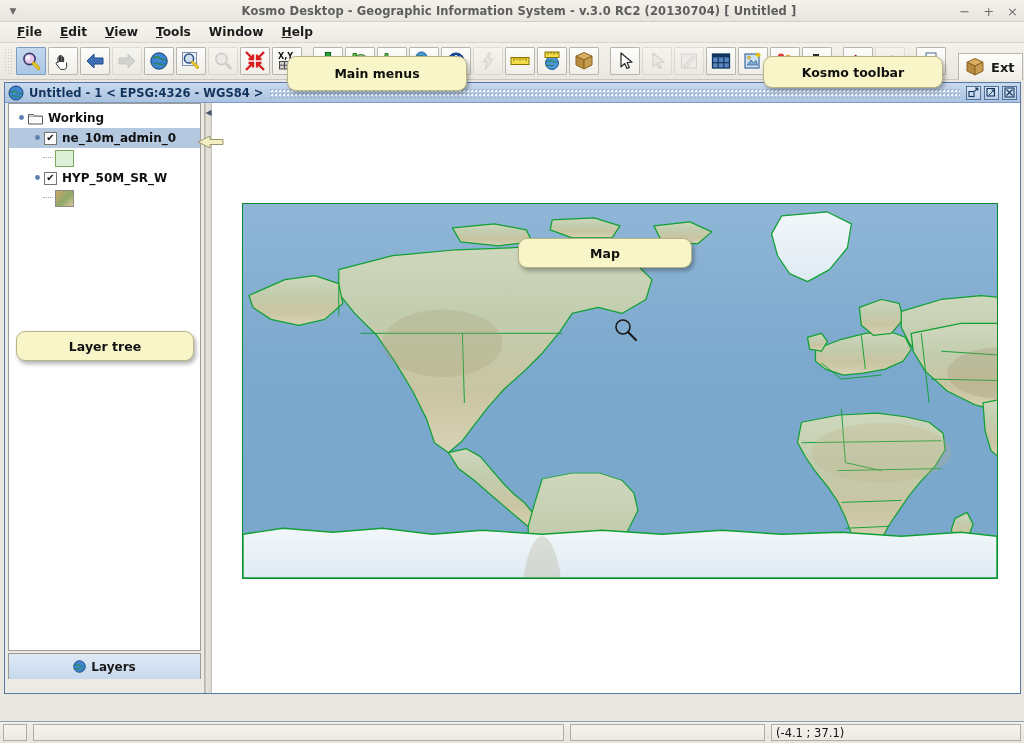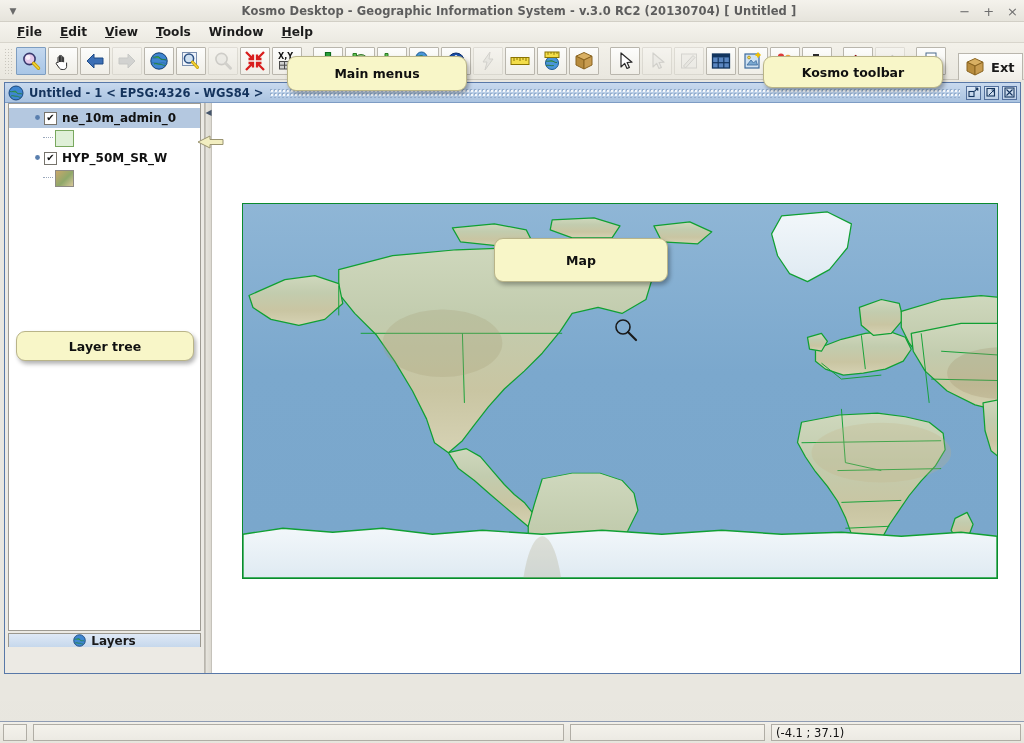--- a/index.html
+++ b/index.html
@@ -177,21 +177,21 @@
   .tlabel { font-size:12px; font-weight:bold; color:#111; white-space:nowrap; }
   .tlabel.plain { font-weight:bold; }
   .swrow { display:flex; align-items:center; height:20px; padding-left:46px; position:relative; }
   .sw { width:19px; height:17px; border:1px solid #8e8b84; }
   .sw.vec { background:#dff0d8; border-color:#79a85f; }
   .sw.ras { background: linear-gradient(135deg,#caa76a,#8fa86a 55%,#d8c79a); }
   .dash { position:absolute; left:34px; top:9px; width:10px; border-top:1px dotted #9aa8bc; }
 
   .tabstrip { flex:0 0 40px; display:flex; flex-direction:column; padding:0 3px 2px 3px; }
   .ptab {
-    height:14px; display:flex; align-items:center; justify-content:center; gap:5px;
+    height:26px; display:flex; align-items:center; justify-content:center; gap:5px;
     font-size:12px; font-weight:bold; color:#1a1a1a;
     border:1px solid #9b988f; border-bottom:none;
   }
   .ptab.sel { background: linear-gradient(#dfe9f6,#c6d8ec); }
   .ptab.unsel { background: linear-gradient(#f3f1ea,#e6e4dc); margin-right: 28px; border-bottom:1px solid #9b988f;}
 
   
   .splitter {
     width: 7px; flex:0 0 7px;
     background: linear-gradient(90deg,#e6e4dd,#dcd9d1);
@@ -209,21 +209,21 @@
     overflow:hidden;
   }
   .mapsvg { display:block; width:100%; height:100%; }
   .cursor-mag { position:absolute; left:370px; top:113px; pointer-events:none; }
 
   
   .statusbar {
     flex:0 0 22px; height:22px;
     background: linear-gradient(#f1efe9,#e6e4dc);
     border-top: 1px solid #8f9cb3;
-    display:flex; align-items:center; padding: 0 3px; gap:6px;margin-top:20px;
+    display:flex; align-items:center; padding: 0 3px; gap:6px;
   }
   .sb-seg {
     height:17px; border:1px solid #b0ada5;
     background: linear-gradient(#f4f2ec,#eceae3);
     display:flex; align-items:center; padding:0 4px;
     font-size:11.5px; color:#111;
   }
   .sb-a { flex:0 0 24px; }
   .sb-b { flex:1 1 auto; }
   .sb-c { flex:0 0 195px; }
@@ -559,20 +559,32 @@
           </div>
         </div>
       </div>
 
       <div class="mdi-body">
 
         <div class="leftpanel">
 
 
           <div class="treebox">
+            <div class="trow">
+              <span class="twist">
+                <svg width="9" height="9" viewBox="0 0 9 9">
+                    <circle cx="4.5" cy="4.5" r="2.4" fill="#5a7fae"></circle>
+                  </svg>
+              </span>
+              <svg width="15" height="13" viewBox="0 0 15 13" style="margin-right:5px">
+                <path d="M.5 2.5h5l1 1.6H14.5V12H.5z" fill="#fbfaf6" stroke="#5a5a5a" stroke-width="1"></path>
+                <path d="M.5 4.3h14" stroke="#8a8a8a" stroke-width=".8"></path>
+              </svg>
+              <span class="tlabel plain">Working</span>
+            </div>
 
             <div class="trow sel" style="padding-left:22px">
               <span class="twist">
                 <svg width="9" height="9" viewBox="0 0 9 9">
                     <circle cx="4.5" cy="4.5" r="2.4" fill="#5a7fae"></circle>
                   </svg>
               </span>
               <span class="chk">✔</span>
               <span class="tlabel">ne_10m_admin_0</span>
             </div>
@@ -723,21 +735,21 @@
     </div>
 
     <div class="callout" style="left:763px; top:-24px; width:180px; height:32px;">
       <span>Kosmo toolbar</span>
     </div>
 
     <svg class="ptr" style="left:196px; top:52px;" width="28" height="20" viewBox="0 0 28 20">
       <path d="M2 10 L14 4 L14 7.5 L27 7.5 L27 12.5 L14 12.5 L14 16 Z" fill="#f2eec0" stroke="#9a9470" stroke-width="1"></path>
     </svg>
 
-    <div class="callout" style="left:494px; top:158px; width:174px; height:44px;">
+    <div class="callout" style="left:518px; top:158px; width:174px; height:30px;">
       <span>Map</span>
     </div>
 
     <div class="callout" style="left:16px; top:251px; width:178px; height:30px;">
       <span>Layer tree</span>
     </div>
 
   </div>
 
   <div class="statusbar">

